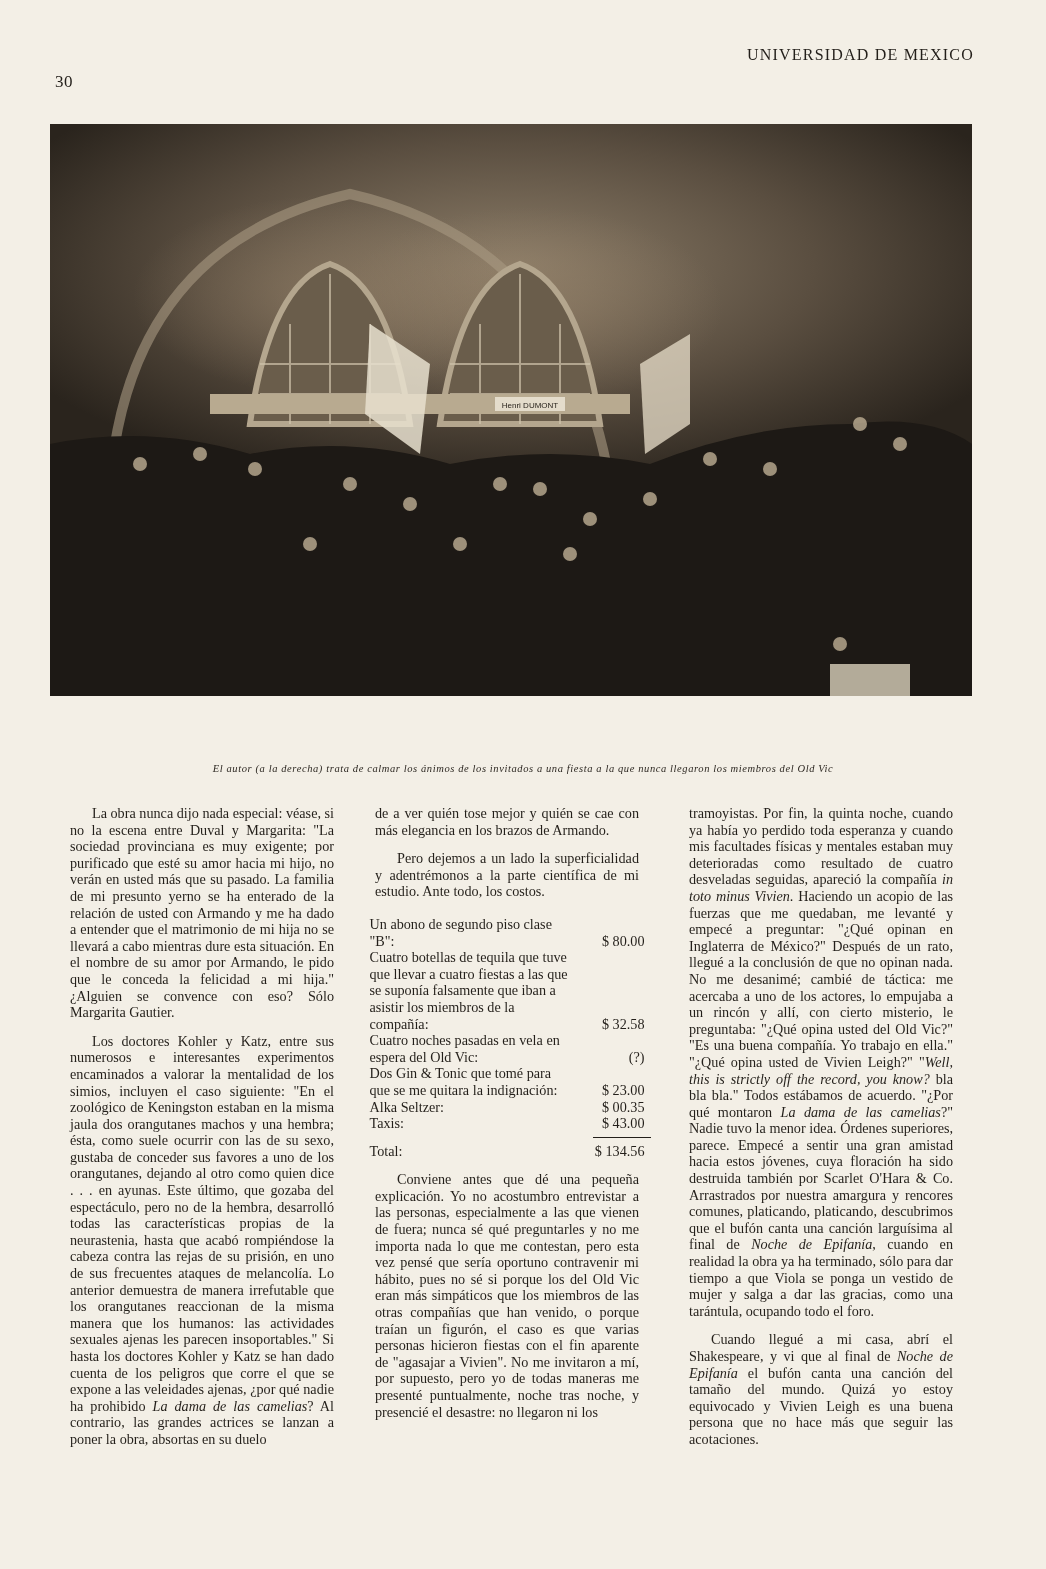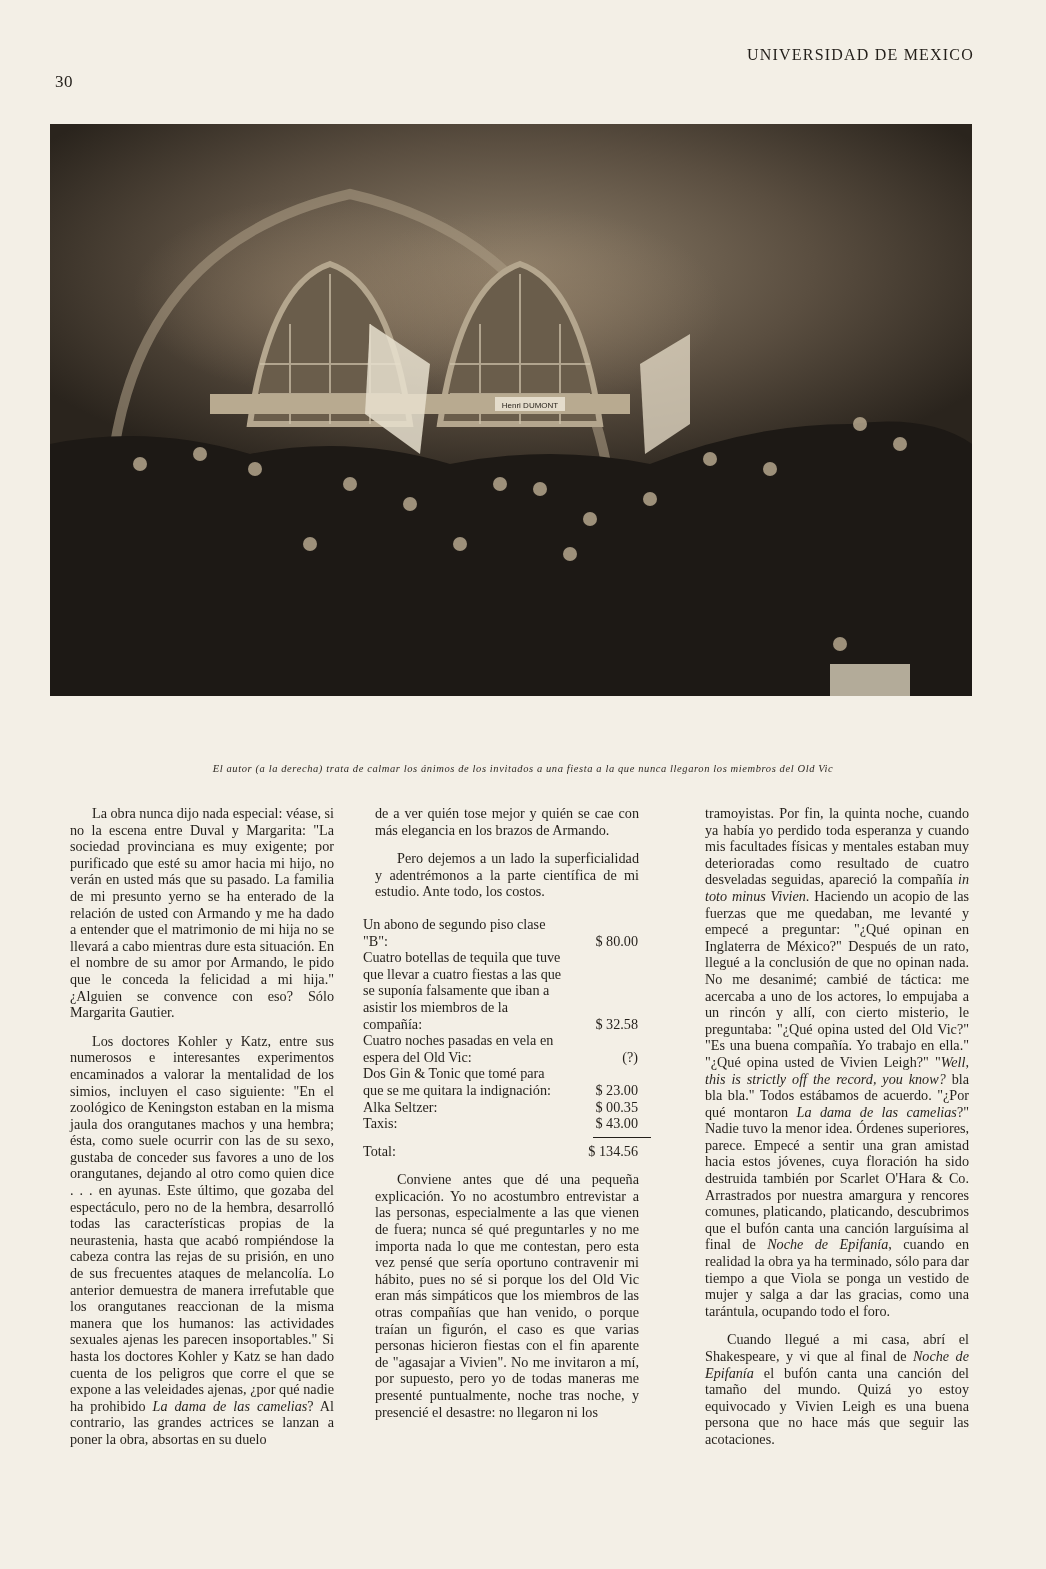--- a/index.html
+++ b/index.html
@@ -35,23 +35,23 @@
     }
     .col {
       position: absolute; top: 793px; width: 288px;
       font-size: 14.2px; line-height: 16.6px;
       text-align: justify; hyphens: manual;
     }
     .col p { margin: 12px; text-indent: 0; }
     .col p.indent { text-indent: 22px; }
     .c1 { left: 58px; }
     .c2 { left: 363px; }
-    .c3 { left: 693px; }
+    .c3 { left: 677px; }
     .costs { margin-top: 16px; }
-    .cost-row { display: flex; align-items: flex-end; justify-content: flex-start; }
+    .cost-row { display: flex; align-items: flex-end; justify-content: center; }
     .cost-desc { width: 205px; text-align: left; }
     .cost-amt { width: 70px; text-align: right; white-space: nowrap; }
     .rule { margin-left: auto; width: 58px; border-top: 1px solid #231f1a; margin-top: 5px; margin-bottom: 5px; }
     .after-costs { margin-top: 16px; }
     i { font-style: italic; }
   </style>
 </head>
 <body>
 
 <div class="page-number">30</div>

